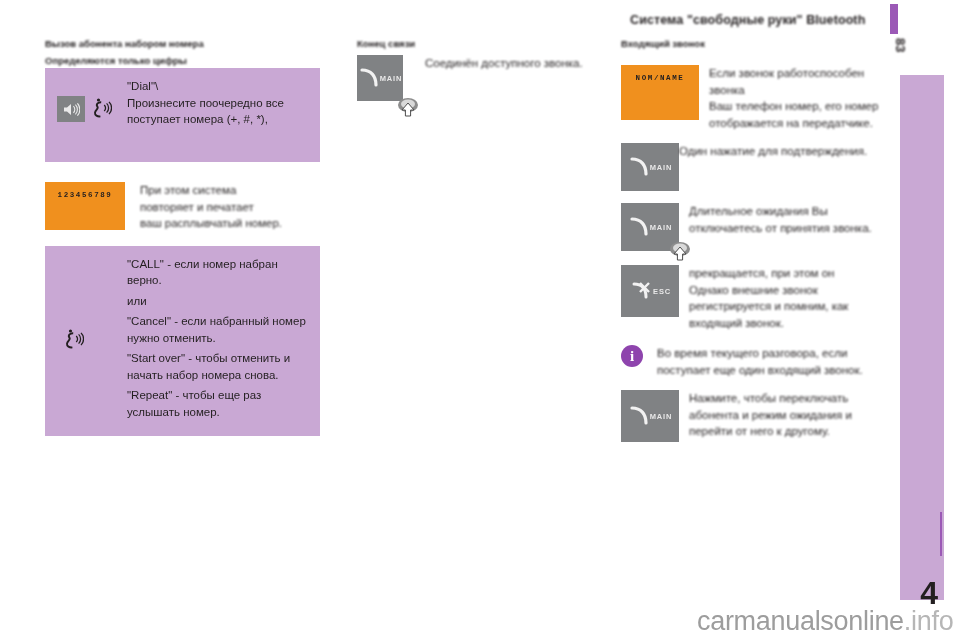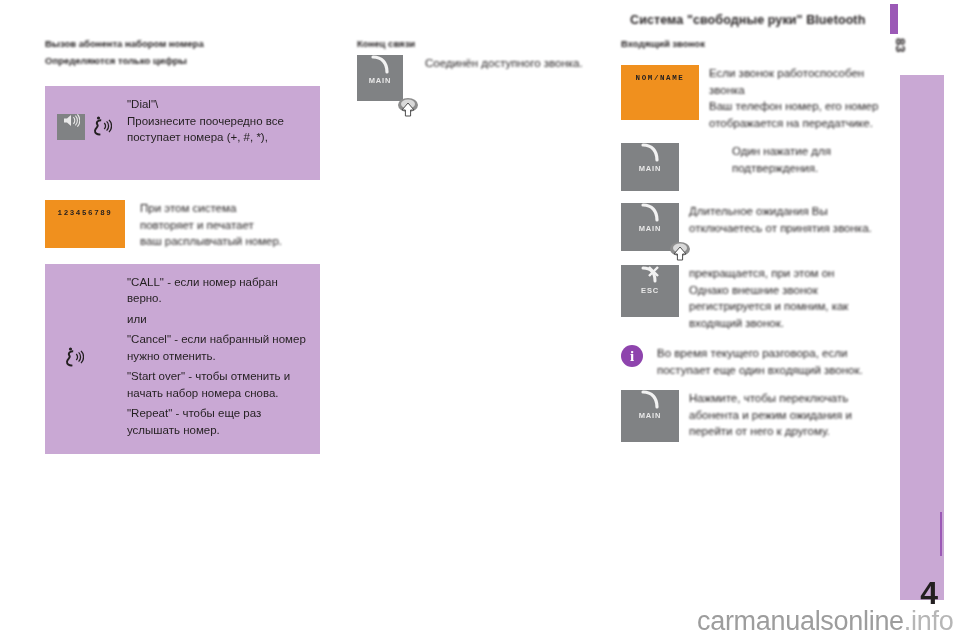--- a/index.html
+++ b/index.html
@@ -57,35 +57,35 @@
   .col { position: absolute; top: 38px; }
   .col-left   { left: 45px;  width: 275px; }
   .col-mid    { left: 357px; width: 245px; }
   .col-right  { left: 621px; width: 270px; }
 
   .colhead {
     font-size: 9.5px; font-weight: bold; color: #231f20;
     margin-bottom: 6px; filter: blur(0.85px);
     white-space: nowrap;
   }
-  .colhead.sub { margin-bottom: 20px; }
+  .colhead.sub { margin-bottom: 2px; }
 
   
   .panel { position: relative; }
   .panel-lilac { background: #c9a8d4; }
   .panel-plain { background: transparent; }
 
   .panel-body { font-size: 11.5px; line-height: 16.5px; color: #231f20; }
   .blurtext { font-weight: normal; filter: blur(0.85px); color:#231f20; }
 
   
   .key {
     background: #808284;
-    display: flex; flex-direction: column;
-    align-items: center; 
+    display: flex; flex-direction: row;
+    align-items: center; justify-content: center;
     color: #ffffff;
   }
   .key-label {
     font-size: 7.5px; font-weight: bold; letter-spacing: .8px;
     margin-top: 1px; color:#e8e8e8;
   }
   .key-orange {
     background: #f0901e;
     display: flex; align-items: flex-start; justify-content: center;
     padding-top: 9px;
@@ -240,21 +240,21 @@
       </div>
     </div>
 
     <div style="display:flex; align-items:flex-start; margin-top:12px;">
       <div class="key" style="width:58px;height:48px;flex:0 0 58px;">
         <svg width="22" height="20" viewBox="0 0 22 20" aria-hidden="true">
           <path d="M4 2 C13 2 18 8 18 17" stroke="#f2f2f2" stroke-width="3.2" fill="none" stroke-linecap="round"></path>
         </svg>
         <span class="key-label">MAIN</span>
       </div>
-      <div class="panel-body" style="margin-left:10px;padding-left:43px;">
+      <div class="panel-body" style="margin-left:0;">
         <div class="blurtext">Один нажатие для подтверждения.</div>
       </div>
     </div>
 
     <div style="display:flex; align-items:flex-start; margin-top:12px; position:relative;">
       <div style="position:relative; width:58px; flex:0 0 58px;">
         <div class="key" style="width:58px;height:48px;">
           <svg width="22" height="20" viewBox="0 0 22 20" aria-hidden="true">
             <path d="M4 2 C13 2 18 8 18 17" stroke="#f2f2f2" stroke-width="3.2" fill="none" stroke-linecap="round"></path>
           </svg>

